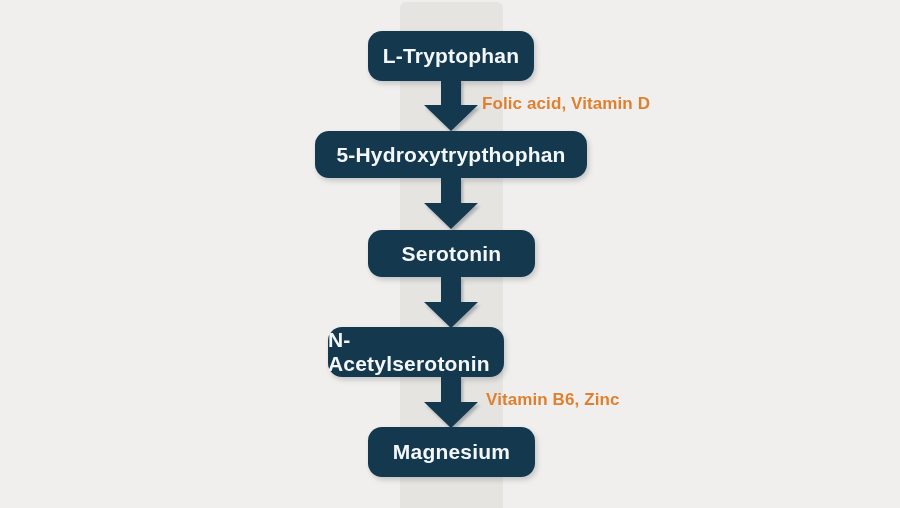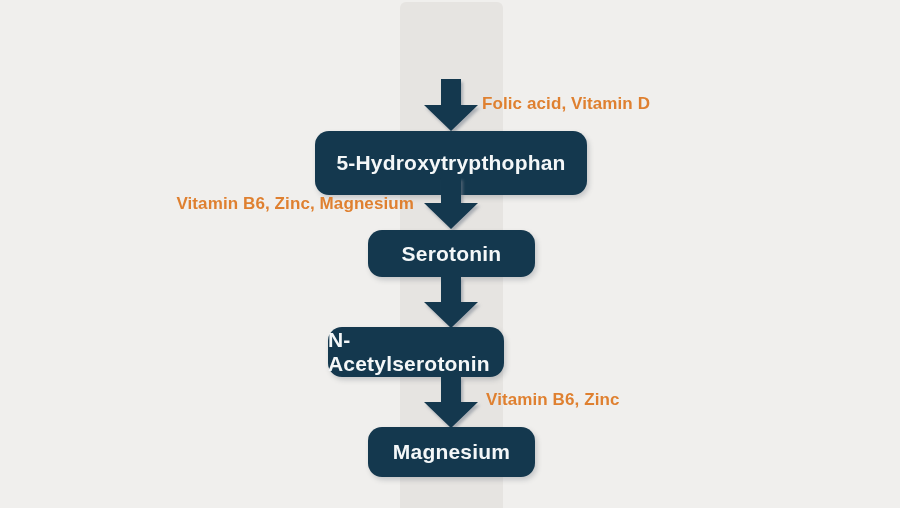--- a/index.html
+++ b/index.html
@@ -17,21 +17,21 @@
     position:absolute; left:400px; top:2px; width:103px; height:506px;
     background:var(--stripe); border-radius:6px 6px 0 0;
   }
   .step {
     position:absolute; background:var(--box); color:var(--boxtext);
     border-radius:14px; display:flex; align-items:center; justify-content:center;
     font-weight:bold; font-size:21px; letter-spacing:.2px;
     box-shadow:2px 3px 5px rgba(70,80,90,.25);
   }
   .step-1 { left:368px; top:31px;  width:166px; height:50px; }
-  .step-2 { left:315px; top:131px; width:272px; height:64px; }
+  .step-2 { left:315px; top:131px; width:272px; height:47px; }
   .step-3 { left:368px; top:230px; width:167px; height:47px; }
   .step-4 { left:328px; top:327px; width:176px; height:50px; }
   .step-5 { left:368px; top:427px; width:167px; height:50px; }
   .arrow {
     position:absolute; left:424px; width:54px; height:52px; color:var(--box);
     filter:drop-shadow(2.5px 3px 1.5px rgba(120,130,142,.55));
   }
   .arrow-1 { top:79px; }
   .arrow-2 { top:177px; }
   .arrow-3 { top:276px; }
@@ -43,34 +43,36 @@
   .cof-1 { left:482px; top:94px; }
   .cof-2 { right:486px; top:194px; text-align:right; }
   .cof-3 { left:486px; top:390px; }
 </style>
 </head>
 <body style="--background: #F0EFED; --stripe: #E6E4E1; --box: #14384E; --boxtext: #F4F7F8; --cofactor: #DF8030;">
 
 <div class="canvas">
   <div class="stripe"></div>
 
+  <div class="step step-1">
+    <span>L-Tryptophan</span>
+  </div>
 
   <svg class="arrow arrow-1" viewBox="0 0 54 52" aria-hidden="true">
     <polygon points="17,0 37,0 37,26 54,26 27,52 0,26 17,26" fill="currentColor"></polygon>
   </svg>
   <div class="cofactor cof-1">Folic acid, Vitamin D</div>
 
   <div class="step step-2">
     <span>5-Hydroxytrypthophan</span>
   </div>
 
   <svg class="arrow arrow-2" viewBox="0 0 54 52" aria-hidden="true">
     <polygon points="17,0 37,0 37,26 54,26 27,52 0,26 17,26" fill="currentColor"></polygon>
   </svg>
-  <div class="cofactor cof-2">Vitamin B6, Zinc, Magnesium</div>
 
   <div class="step step-3">
     <span>Serotonin</span>
   </div>
 
   <svg class="arrow arrow-3" viewBox="0 0 54 52" aria-hidden="true">
     <polygon points="17,0 37,0 37,26 54,26 27,52 0,26 17,26" fill="currentColor"></polygon>
   </svg>
 
   <div class="step step-4">

